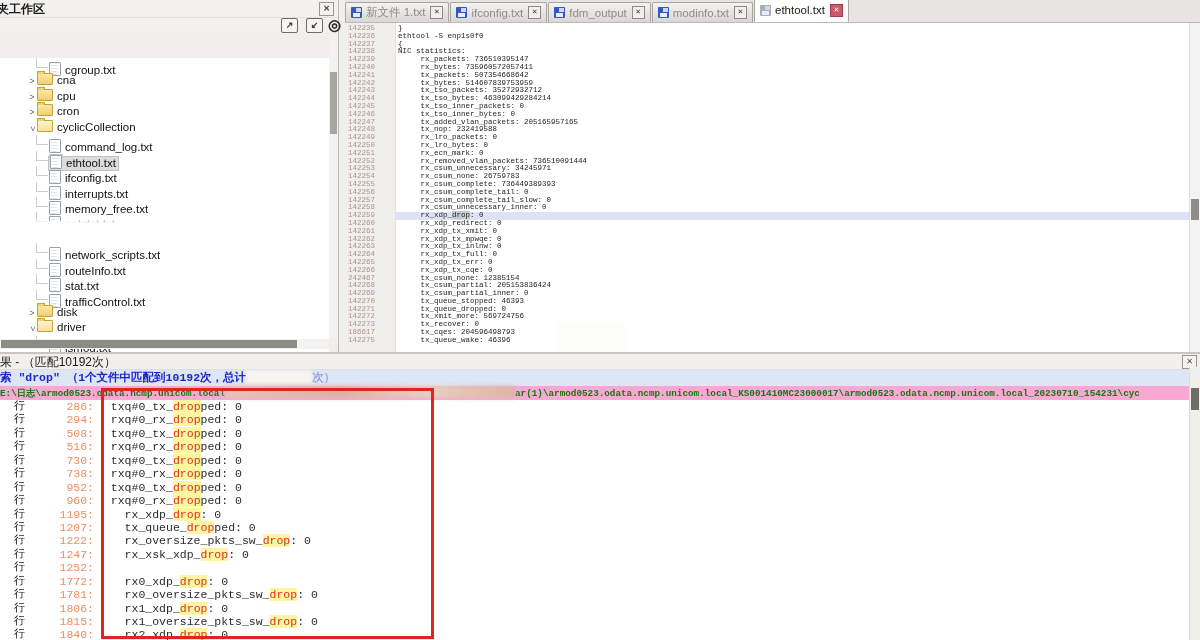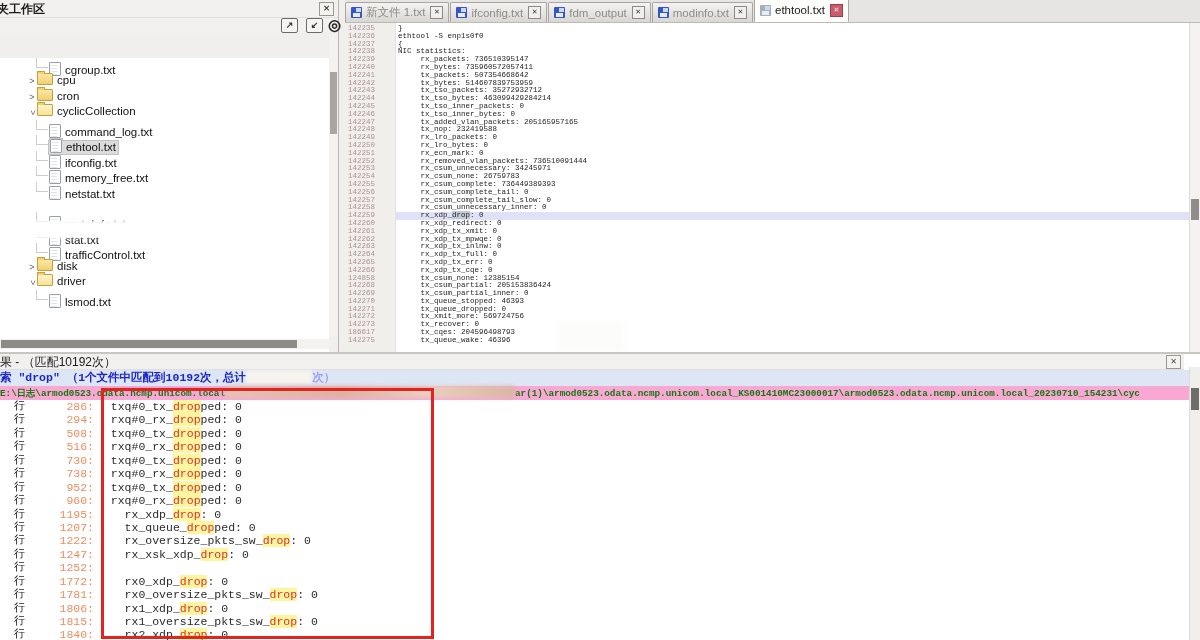--- a/index.html
+++ b/index.html
@@ -60,21 +60,21 @@
   .crow .lno{position:absolute;left:3px;width:44px;color:#ae9292;}
   .crow .ltx{position:absolute;left:53px;color:#1e1e1e;}
   .crow.cur:before{content:"";position:absolute;left:51px;right:-10px;top:0;height:100%;background:#e0e0f6;}
   .crow.cur .ltx{z-index:2;}
   .wordbox{background:#c5cad9;}
   #ed-vscroll{position:absolute;right:0;top:23px;width:10px;bottom:0;background:#f4f3f1;border-left:1px solid #dddcd9;}
   #ed-vthumb{position:absolute;left:1px;top:176px;width:8px;height:21px;background:#8f8d89;}
   #ed-blur{position:absolute;left:213px;top:322px;width:67px;height:31px;background:rgba(252,252,250,.9);filter:blur(3px);}
   
   #results{position:absolute;left:0;top:352px;width:1200px;height:288px;background:#fff;border-top:2px solid #c9c6c1;}
-  #res-header{position:absolute;left:0;top:0;right:16px;height:15px;background:#f1f0ee;border-bottom:1px solid #dfddd9;}
+  #res-header{position:absolute;left:0;top:0;right:0;height:15px;background:#f1f0ee;border-bottom:1px solid #dfddd9;}
   #res-title{position:absolute;left:0px;top:0px;font-size:12px;color:#1b1b1b;white-space:nowrap;}
   #res-close{right:3px;top:1px;}
   #res-summary{position:absolute;left:0;top:16px;width:1190px;height:16px;background:#dde6f5;
                font-family:"Liberation Mono",monospace;font-weight:bold;font-size:11.5px;line-height:16px;
                color:#1d25c8;white-space:pre;}
   #sum-blur{display:inline-block;width:66px;height:14px;vertical-align:-3px;background:rgba(248,243,238,.95);filter:blur(1.5px);}
   #sum-suffix{opacity:.35;}
   #res-path{position:absolute;left:0;top:32px;width:1190px;height:14px;background:#f9a8d4;
             font-family:"Liberation Mono",monospace;font-weight:bold;font-size:9.3px;line-height:14px;
             color:#157712;white-space:pre;}
@@ -102,29 +102,32 @@
       <span id="ws-title">夹工作区</span>
       <span id="ws-close" class="xbox">✕</span>
     </div>
     <div id="ws-toolbar">
       <span id="tool-expand" class="tool-ic">↗</span>
       <span id="tool-collapse" class="tool-ic">↙</span>
       <span id="tool-locate" class="tool-ic">◎</span>
     </div>
     <div id="tree">
         <div class="trow"><span class="conn"></span><span><span class="ficon"></span><span>cgroup.txt</span></span></div>
+        <div class="trow"><span class="arrow">&gt;</span><span class="fold"></span><span>cna</span></div>
         <div class="trow"><span class="arrow">&gt;</span><span class="fold"></span><span>cpu</span></div>
         <div class="trow"><span class="arrow">&gt;</span><span class="fold"></span><span>cron</span></div>
         <div class="trow"><span class="arrow exp">&gt;</span><span class="fold open"></span><span>cyclicCollection</span></div>
         <div class="trow"><span class="conn"></span><span><span class="ficon"></span><span>command_log.txt</span></span></div>
         <div class="trow"><span class="conn"></span><span class="sel-wrap"><span class="ficon"></span><span>ethtool.txt</span></span></div>
         <div class="trow"><span class="conn"></span><span><span class="ficon"></span><span>ifconfig.txt</span></span></div>
+        <div class="trow"><span class="conn"></span><span><span class="ficon"></span><span>interrupts.txt</span></span></div>
         <div class="trow"><span class="conn"></span><span><span class="ficon"></span><span>memory_free.txt</span></span></div>
         <div class="trow"><span class="conn"></span><span><span class="ficon"></span><span>netstat.txt</span></span></div>
         <div class="trow"></div>
+        <div class="trow"><span class="conn"></span><span><span class="ficon"></span><span>network_scripts.txt</span></span></div>
         <div class="trow"><span class="conn"></span><span><span class="ficon"></span><span>routeInfo.txt</span></span></div>
         <div class="trow"><span class="conn"></span><span><span class="ficon"></span><span>stat.txt</span></span></div>
         <div class="trow"><span class="conn"></span><span><span class="ficon"></span><span>trafficControl.txt</span></span></div>
         <div class="trow"><span class="arrow">&gt;</span><span class="fold"></span><span>disk</span></div>
         <div class="trow"><span class="arrow exp">&gt;</span><span class="fold open"></span><span>driver</span></div>
         <div class="trow"><span class="conn"></span><span><span class="ficon"></span><span>lsmod.txt</span></span></div>
       </div>
     <div id="tree-redact"></div>
     <div id="tree-vscroll">
         <div id="tree-vthumb"></div>
@@ -189,21 +192,21 @@
         <div class="crow"><span class="lno">142257</span><span class="ltx">     rx_csum_complete_tail_slow: 0</span></div>
         <div class="crow"><span class="lno">142258</span><span class="ltx">     rx_csum_unnecessary_inner: 0</span></div>
         <div class="crow cur"><span class="lno">142259</span><span class="ltx">     rx_xdp_<span class="wordbox">drop</span>: 0</span></div>
         <div class="crow"><span class="lno">142260</span><span class="ltx">     rx_xdp_redirect: 0</span></div>
         <div class="crow"><span class="lno">142261</span><span class="ltx">     rx_xdp_tx_xmit: 0</span></div>
         <div class="crow"><span class="lno">142262</span><span class="ltx">     rx_xdp_tx_mpwqe: 0</span></div>
         <div class="crow"><span class="lno">142263</span><span class="ltx">     rx_xdp_tx_inlnw: 0</span></div>
         <div class="crow"><span class="lno">142264</span><span class="ltx">     rx_xdp_tx_full: 0</span></div>
         <div class="crow"><span class="lno">142265</span><span class="ltx">     rx_xdp_tx_err: 0</span></div>
         <div class="crow"><span class="lno">142266</span><span class="ltx">     rx_xdp_tx_cqe: 0</span></div>
-        <div class="crow"><span class="lno">124858</span><span class="ltx">     tx_csum_none: 12385154</span></div>
+        <div class="crow"><span class="lno">242467</span><span class="ltx">     tx_csum_none: 12385154</span></div>
         <div class="crow"><span class="lno">142268</span><span class="ltx">     tx_csum_partial: 205153836424</span></div>
         <div class="crow"><span class="lno">142269</span><span class="ltx">     tx_csum_partial_inner: 0</span></div>
         <div class="crow"><span class="lno">142270</span><span class="ltx">     tx_queue_stopped: 46393</span></div>
         <div class="crow"><span class="lno">142271</span><span class="ltx">     tx_queue_dropped: 0</span></div>
         <div class="crow"><span class="lno">142272</span><span class="ltx">     tx_xmit_more: 569724756</span></div>
         <div class="crow"><span class="lno">142273</span><span class="ltx">     tx_recover: 0</span></div>
         <div class="crow"><span class="lno">186617</span><span class="ltx">     tx_cqes: 204596498793</span></div>
         <div class="crow"><span class="lno">142275</span><span class="ltx">     tx_queue_wake: 46396</span></div>
       </div>
     <div id="ed-blur"></div>

